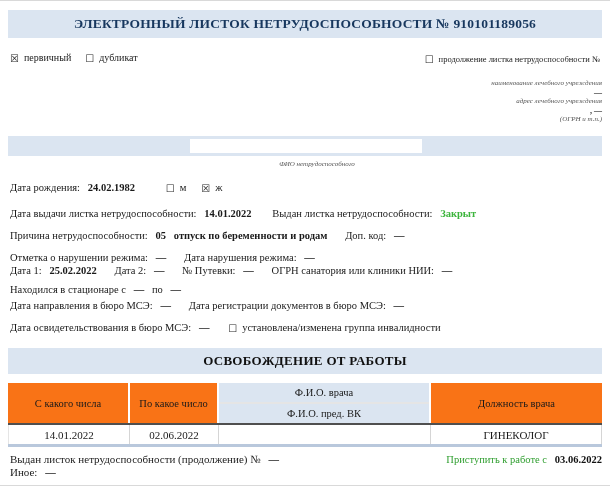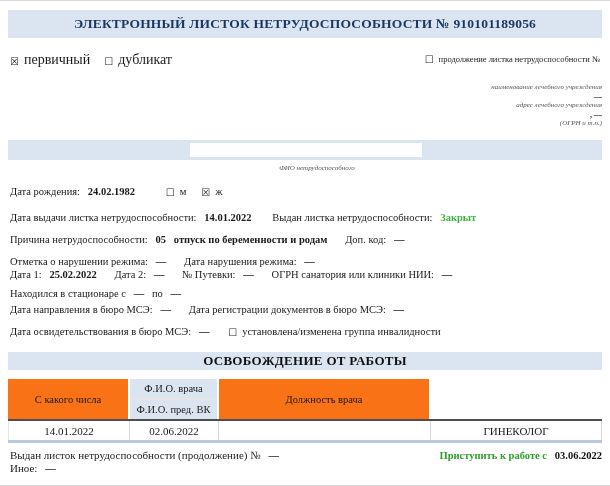--- a/index.html
+++ b/index.html
@@ -12,21 +12,21 @@
     box-sizing:border-box; overflow:hidden; position:relative;
   }
   .band { margin:0 8px; background:#dbe5f1; }
   .title-band { margin-top:9px; height:28px; display:flex; align-items:center; justify-content:center; }
   .title { color:#17375e; font-weight:bold; font-size:13.5px; letter-spacing:.2px; }
 
   .type-row { display:flex; justify-content:space-between; align-items:flex-start; margin:14px 10px 0 10px; }
   .type-left { display:flex; gap:14px; }
   .cb-item { display:inline-flex; align-items:baseline; gap:5px; }
   .cb { font-family:"DejaVu Sans",sans-serif; font-size:10px; line-height:1; color:#222; position:relative; top:1px; }
-  .cb-label { font-size:14px; }
+  .cb-label { font-size:10px; }
   .type-right .cb-label { font-size:8.5px; }
 
   .org-block { margin:15px 8px 0 0; text-align:right; }
   .org-caption { font-style:italic; font-size:7px; color:#555; line-height:9px; }
   .org-value { font-size:8px; font-weight:bold; line-height:9px; }
 
   .name-band { margin-top:12px; height:20px; position:relative; }
   .name-box { position:absolute; left:182px; top:3px; width:232px; height:14px; background:#ffffff; }
   .fio-caption { text-align:center; font-style:italic; font-size:7px; color:#555; margin-top:4px;padding-left:24px; }
 
@@ -42,37 +42,37 @@
   .lbl { font-size:10.5px; }
   .val { font-weight:bold; margin-left:5px; font-size:10.5px; }
   .grp { margin-left:15px; }
   .grp-lg { margin-left:18px; }
   .status-val { color:#3cb43c; font-weight:bold; margin-left:5px; font-size:10.5px; }
   .line .cb-label { font-size:10.5px; }
   .cb-m { margin-left:28px; }
   .cb-f { margin-left:12px; }
   .cb-inline { margin-left:16px; }
 
-  .release-band { margin-top:14px; height:18px; display:flex; align-items:center; justify-content:center;text-align:right; }
+  .release-band { margin-top:14px; height:26px; display:flex; align-items:center; justify-content:center;text-align:right; }
   .release-title { font-weight:bold; font-size:13px; color:#111; letter-spacing:.3px; }
 
   .table { margin:9px 8px 0; }
   .thead { display:grid; grid-template-columns:120px 87px 210px 171px; gap:2px; background:#fff; border-bottom:2px solid #4f4f4f; }
   .th { background:#f97316; display:flex; align-items:center; justify-content:center; text-align:center; font-size:10.5px; height:40px; }
   .th-split { background:#e5e5e5; display:grid; grid-template-rows:19px 19px; gap:2px; height:40px; }
   .th-sub { background:#dbe5f1; display:flex; align-items:center; justify-content:center; font-size:10.5px; }
   .trow { display:grid; grid-template-columns:122px 89px 212px 171px; border-bottom:3px solid #b9c8dc; }
   .td { height:19px; display:flex; align-items:center; justify-content:center; font-size:11px; border-right:1px solid #d5d5d5; }
   .td:first-child { border-left:1px solid #e5e5e5; }
 
   .footer { display:flex; justify-content:space-between; align-items:flex-start; margin:6px 8px 0 10px; }
   .footer-left { line-height:13px; }
   .f-lbl { font-size:11px; }
   .f-val { font-weight:bold; margin-left:5px; font-size:10.5px; }
-  .resume-label { color:#2f9e2f; font-weight:bold; font-size:10.5px; }
+  .resume-label { color:#2f9e2f; font-weight:normal; font-size:10.5px; }
   .resume-value { color:#111; font-weight:bold; margin-left:5px; font-size:10.5px; }
 </style>
 </head>
 <body>
 
 <div class="band title-band">
   <span class="title">ЭЛЕКТРОННЫЙ ЛИСТОК НЕТРУДОСПОСОБНОСТИ № 910101189056</span>
 </div>
 
 <div class="type-row">
@@ -176,20 +176,21 @@
   </span>
 </div>
 
 <div class="band release-band">
   <span class="release-title">ОСВОБОЖДЕНИЕ ОТ РАБОТЫ</span>
 </div>
 
 <div class="table">
   <div class="thead">
     <div class="th">С какого числа</div>
+    <div class="th">По какое число</div>
     <div class="th-split">
       <div class="th-sub">Ф.И.О. врача</div>
       <div class="th-sub">Ф.И.О. пред. ВК</div>
     </div>
     <div class="th">Должность врача</div>
   </div>
   <div class="trow">
     <div class="td">14.01.2022</div>
     <div class="td">02.06.2022</div>
     <div class="td"></div>

